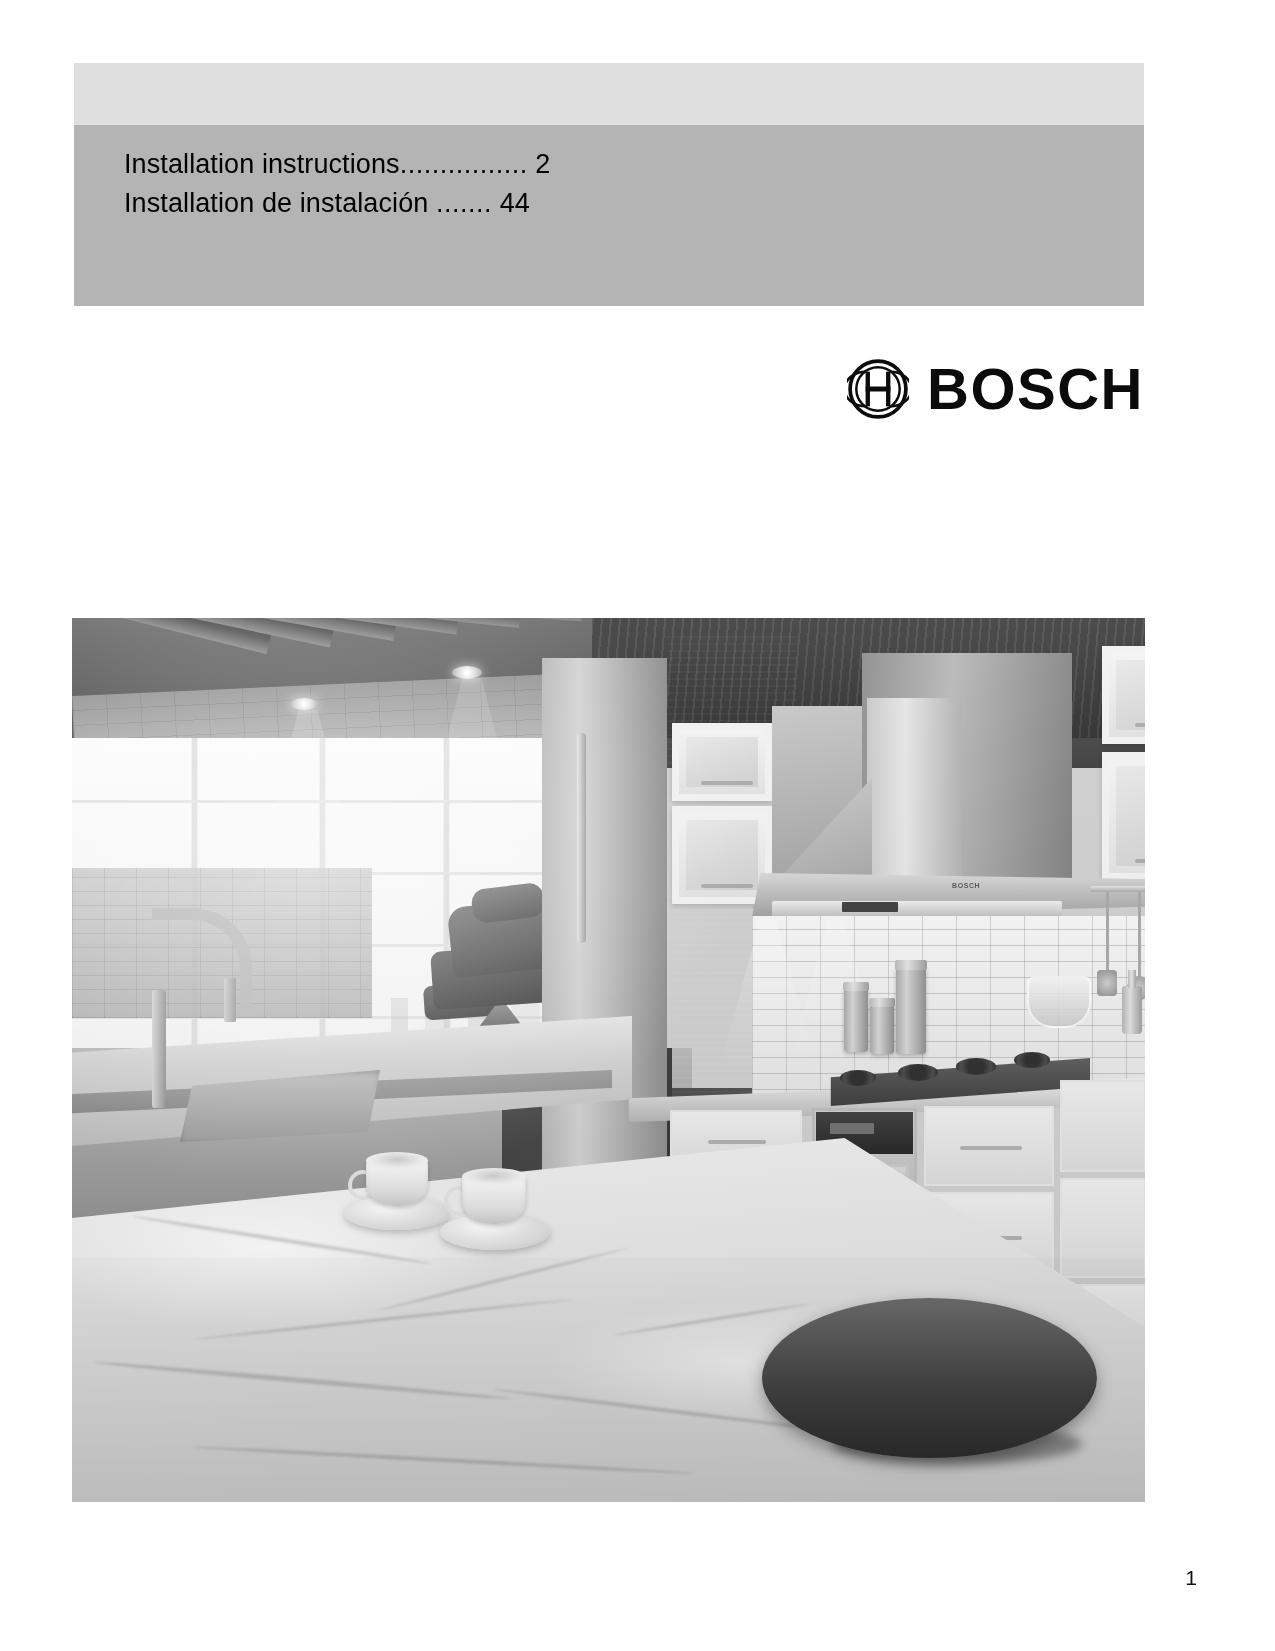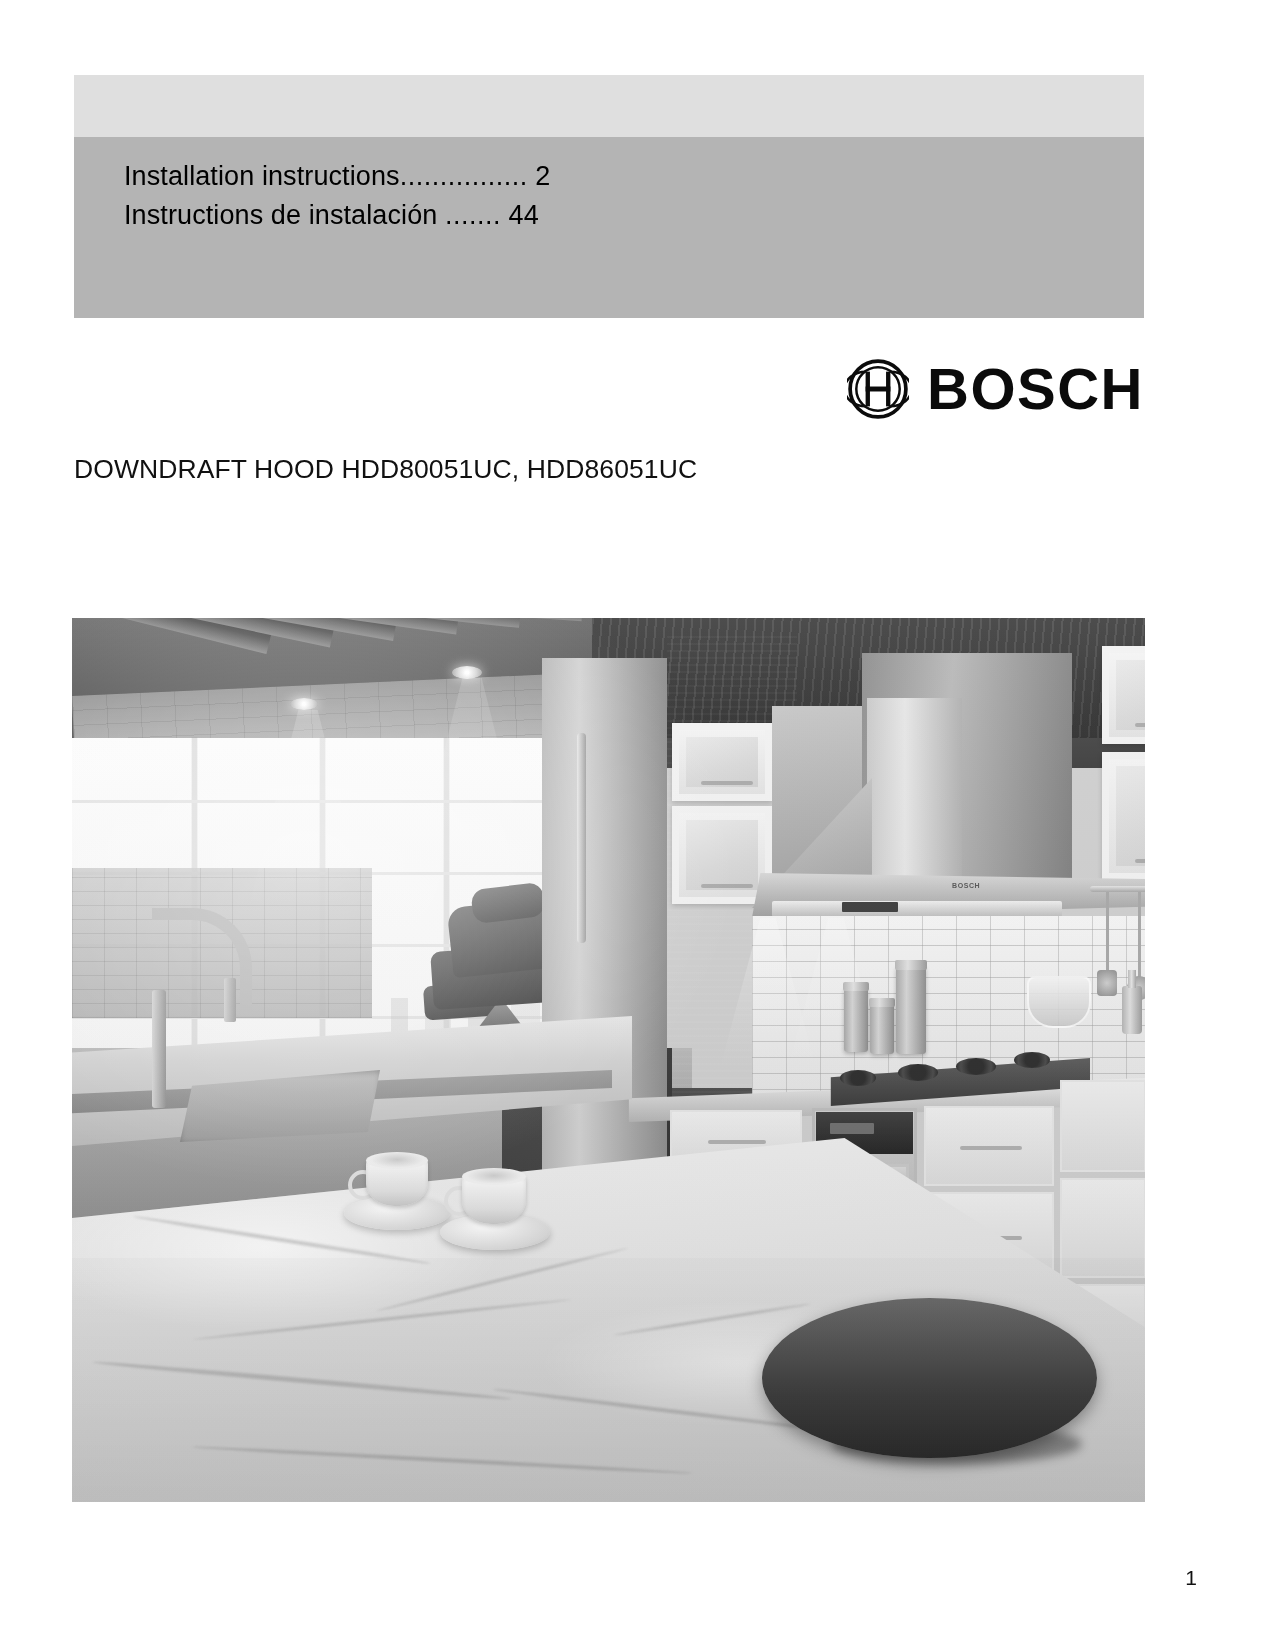--- a/index.html
+++ b/index.html
@@ -14,21 +14,21 @@
     position: relative;
     font-family: "Liberation Sans", sans-serif;
     color: #000000;
     overflow: hidden;
   }
 
   
   .toc-banner {
     position: absolute;
     left: 74px;
-    top: 75px;
+    top: 63px;
     width: 1070px;
     height: 243px;
   }
   .toc-banner-top {
     position: absolute;
     left: 0; top: 0;
     width: 100%;
     height: 62px;
     background: #dfdfdf;
   }
@@ -546,21 +546,21 @@
   <div class="toc-banner-body"></div>
 
   <div class="toc-list">
 
     <div class="toc-line">
       <span>Installation instructions</span><span class="toc-dots">................</span> <span>2</span>
     </div>
 
 
     <div class="toc-line">
-      <span>Instructions de instalación</span> <span class="toc-dots">.......</span> <span>44</span>
+      <span>Installation de instalación</span> <span class="toc-dots">.......</span> <span>44</span>
     </div>
 
   </div>
 </div>
 
 <div class="logo-block">
   <span>
     <svg class="logo-mark" viewBox="0 0 100 100" aria-hidden="true">
       <circle cx="50" cy="50" r="45" fill="none" stroke="#0b0b0b" stroke-width="6"></circle>
       <circle cx="50" cy="50" r="35" fill="none" stroke="#0b0b0b" stroke-width="4"></circle>
@@ -568,21 +568,20 @@
       <rect x="63" y="22" width="7" height="56" fill="#0b0b0b"></rect>
       <rect x="30" y="46" width="40" height="8" fill="#0b0b0b"></rect>
       <path d="M30 22 A 34 28 0 0 0 30 78" fill="none" stroke="#0b0b0b" stroke-width="4"></path>
       <path d="M70 22 A 34 28 0 0 1 70 78" fill="none" stroke="#0b0b0b" stroke-width="4"></path>
     </svg>
   </span>
   <span class="logo-word">BOSCH</span>
 </div>
 
 <div class="titles">
-  <div class="title-line">DOWNDRAFT HOOD HDD80051UC, HDD86051UC</div>
 </div>
 
 <div class="photo-frame">
 
   <div class="ph ceiling"></div>
   <div class="ph" style="left:0;top:0;width:560px;height:170px;overflow:hidden;">
     <div class="beam" style="left:10px;  transform:rotate(-76deg);"></div>
     <div class="beam" style="left:72px;  transform:rotate(-78deg);"></div>
     <div class="beam" style="left:134px; transform:rotate(-80deg);"></div>
     <div class="beam" style="left:196px; transform:rotate(-82deg);"></div>

